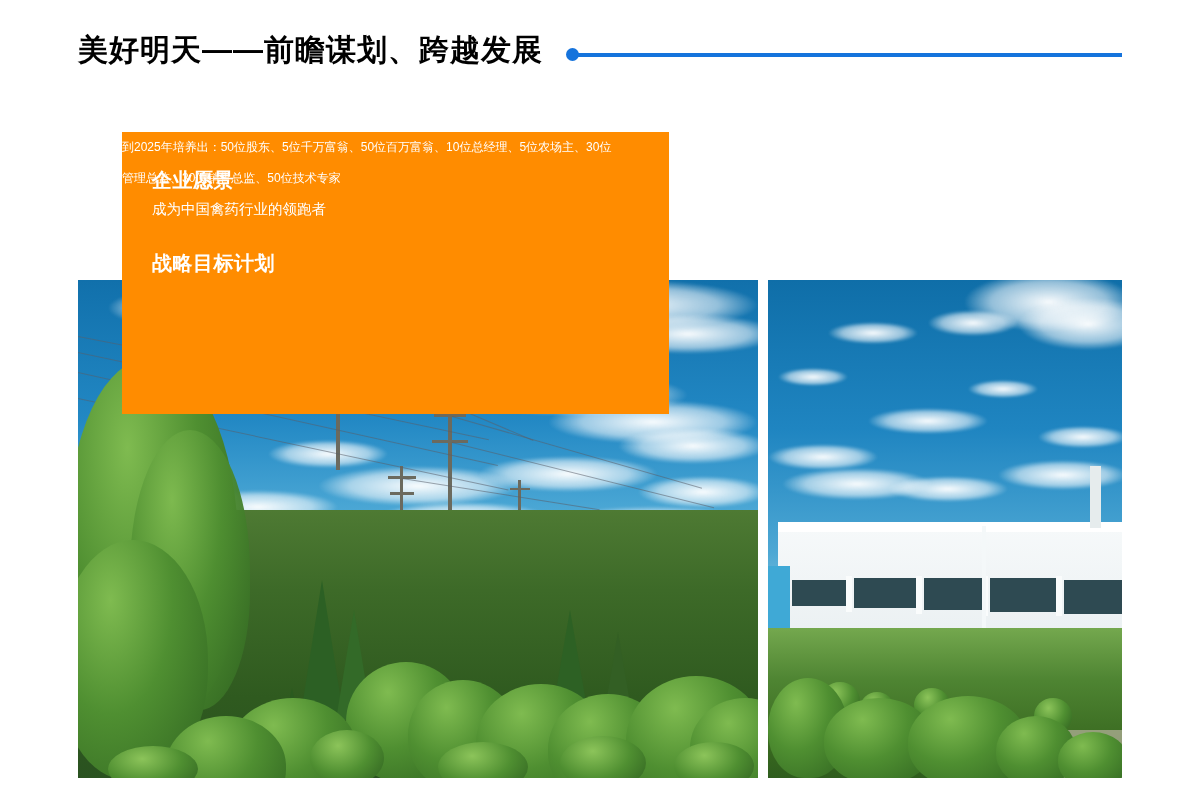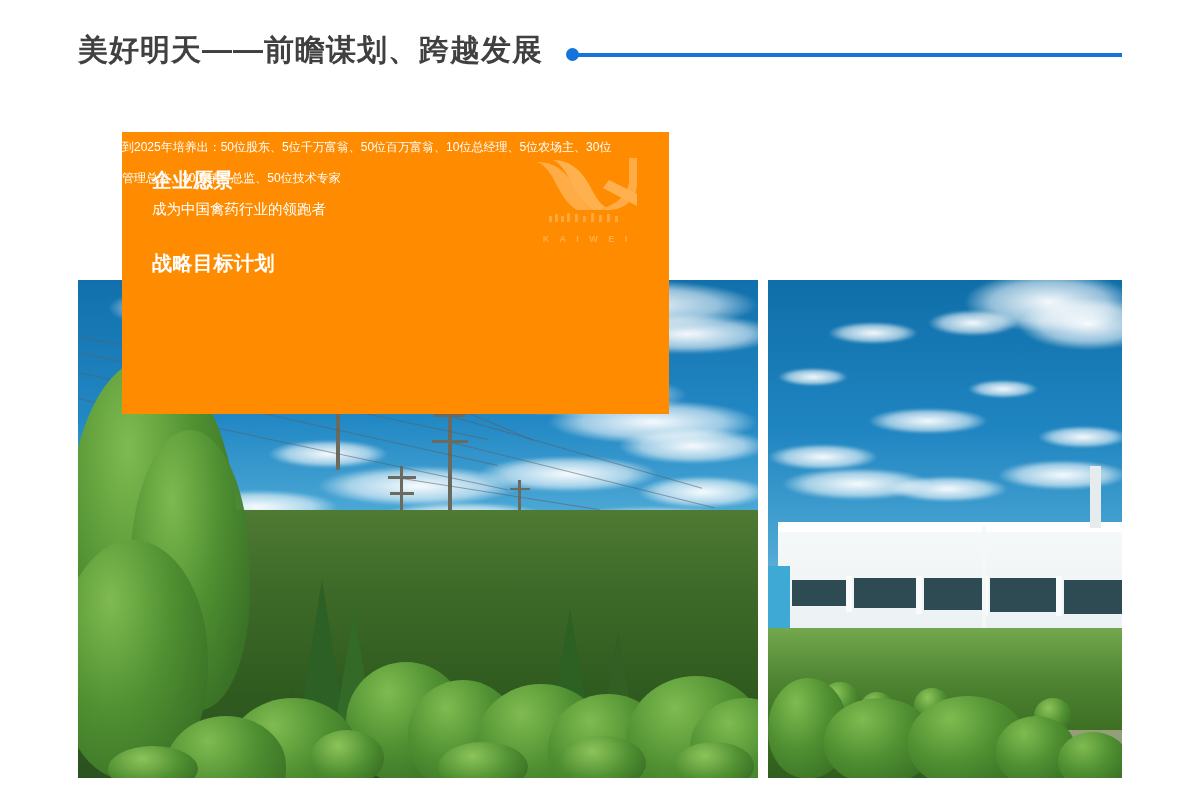--- a/index.html
+++ b/index.html
@@ -10,21 +10,21 @@
     position:relative;
     overflow:hidden;
   }
 
   
   .header { position:absolute; left:0; top:0; width:1200px; height:120px; }
 
   .header-cn {
     position:absolute; left:78px; top:30px;
     font-size:30px; font-weight:bold; letter-spacing:1px;
-    color:#404040; white-space:nowrap; line-height:40px;
+    color:#000000; white-space:nowrap; line-height:40px;
   }
   .header-en {
     position:absolute; left:78px; top:77px;
     font-size:24px; font-weight:400; letter-spacing:1.6px;
     color:#2F7FDE; white-space:nowrap; line-height:32px;
   }
   .header-dot {
     position:absolute; left:566px; top:48px;
     width:13px; height:13px; border-radius:50%; background:#1573DC;
   }
@@ -277,39 +277,18 @@
     <div class="tree" style="left:0px;  top:398px;width:80px; height:100px;"></div>
     <div class="tree" style="left:56px; top:418px;width:110px;height:86px;"></div>
     <div class="tree" style="left:140px;top:416px;width:120px;height:92px;"></div>
     <div class="tree" style="left:228px;top:436px;width:80px; height:70px;"></div>
     <div class="tree" style="left:290px;top:452px;width:70px; height:56px;"></div>
   </div>
 </div>
 
 <div class="panel">
 
-  <div class="logo">
-    <svg viewBox="0 0 108 70" width="108" height="70" aria-hidden="true">
-      <path d="M4 8 C 22 8, 34 18, 42 34 C 47 44, 52 52, 60 56 L 44 56 C 34 50, 28 40, 22 28 C 16 16, 10 10, 4 8 Z" fill="#ffd9a6"></path>
-      <path d="M20 6 C 38 6, 50 18, 58 34 C 63 44, 68 52, 78 56 L 60 56 C 50 50, 44 40, 38 28 C 32 16, 26 8, 20 6 Z" fill="#ffe3bc"></path>
-      <path d="M100 4 L 104 4 L 104 30 C 104 44, 94 54, 78 56 L 66 56 C 84 50, 94 42, 96 28 L 96 4 Z" fill="#ffd9a6"></path>
-      <path d="M76 26 L 104 40 L 104 52 L 70 34 Z" fill="#ffe3bc"></path>
-      <g fill="#ffcf93">
-        <rect x="16" y="62" width="3" height="6"></rect>
-          <rect x="22" y="60" width="3" height="8"></rect>
-        <rect x="28" y="62" width="3" height="6"></rect>
-          <rect x="34" y="59" width="3" height="9"></rect>
-        <rect x="42" y="60" width="3" height="8"></rect>
-          <rect x="50" y="62" width="3" height="6"></rect>
-        <rect x="58" y="59" width="3" height="9"></rect>
-          <rect x="66" y="61" width="3" height="7"></rect>
-        <rect x="74" y="60" width="3" height="8"></rect>
-          <rect x="82" y="62" width="3" height="6"></rect>
-      </g>
-    </svg>
-    <div class="logo-word">K A I W E I</div>
-  </div>
 
   <div class="panel-h vision-title">企业愿景</div>
   <div class="panel-p vision-text">成为中国禽药行业的领跑者</div>
   <div class="panel-h goal-title">战略目标计划</div>
   <div class="goal-text">到2025年培养出：50位股东、5位千万富翁、50位百万富翁、10位总经理、5位农场主、30位管理总监、30位销售总监、50位技术专家</div>
 </div>
 
 </body></html>

